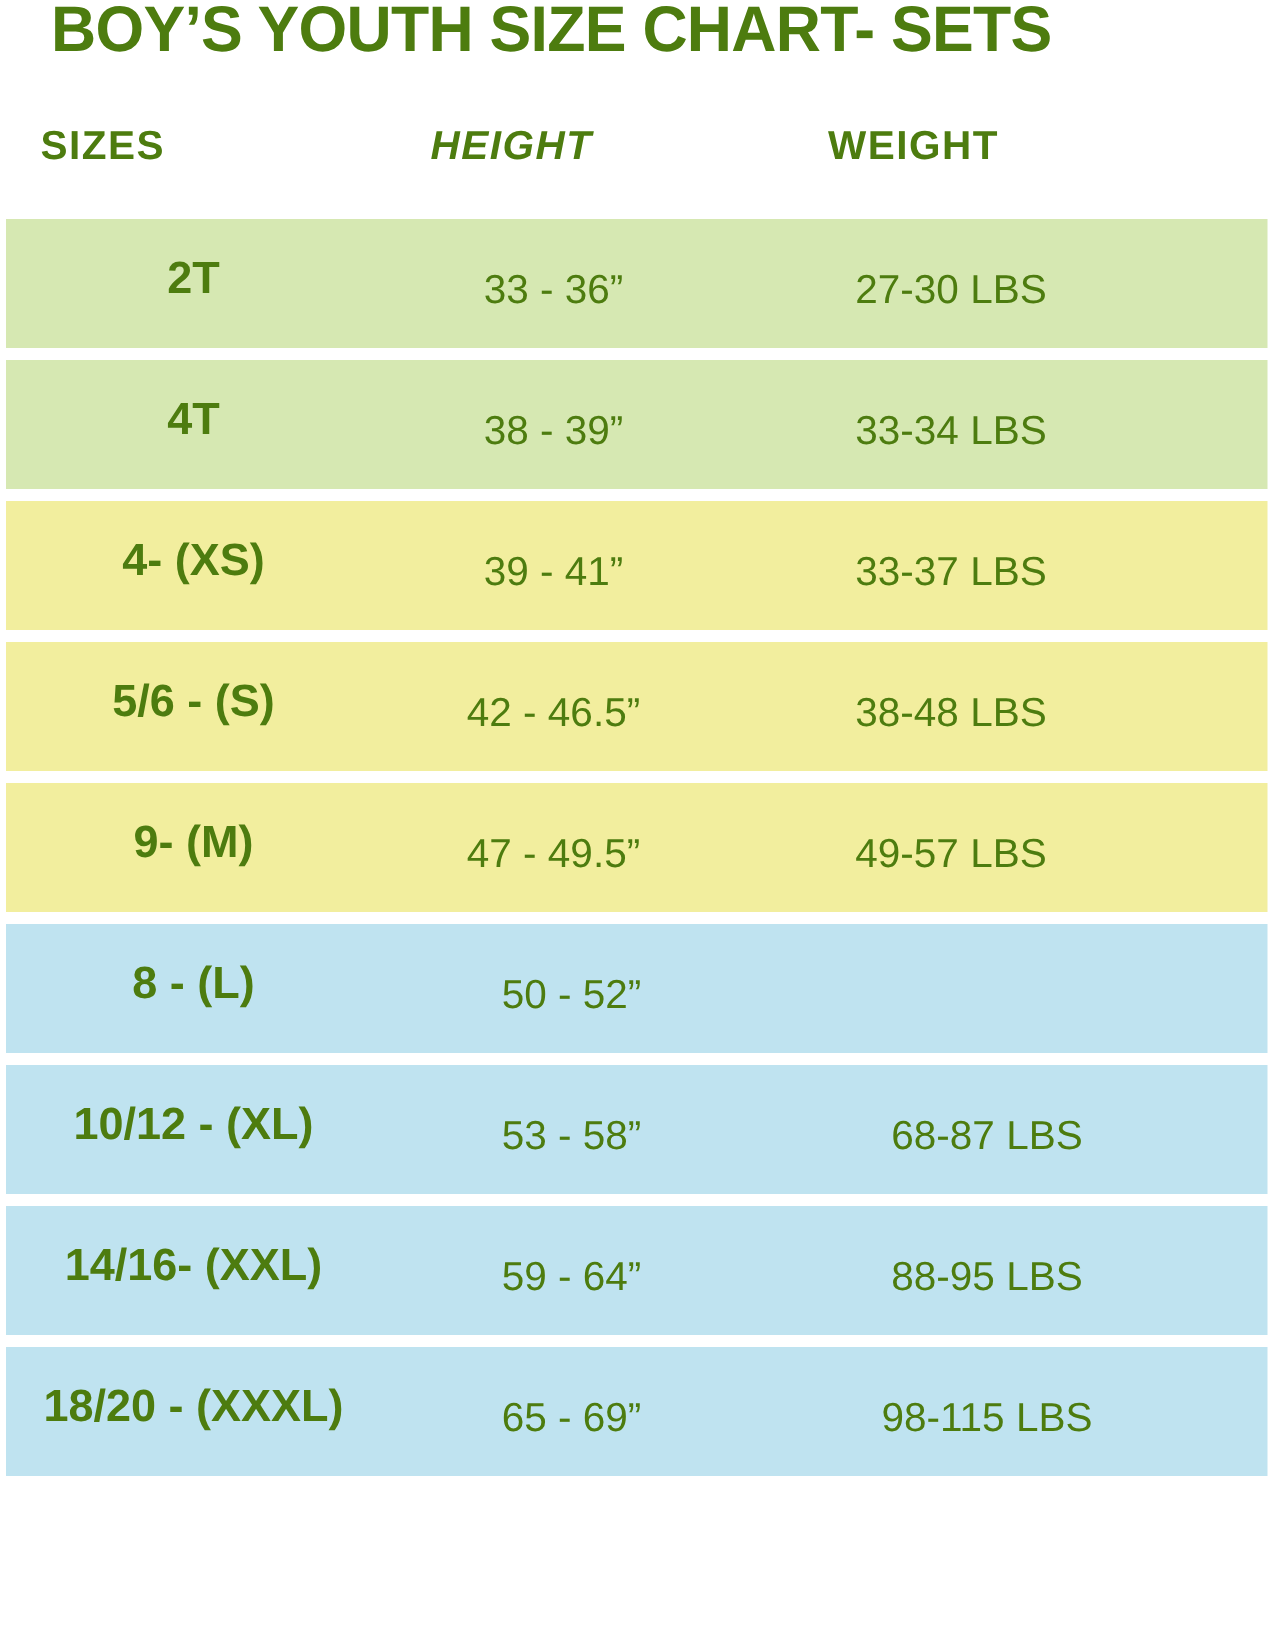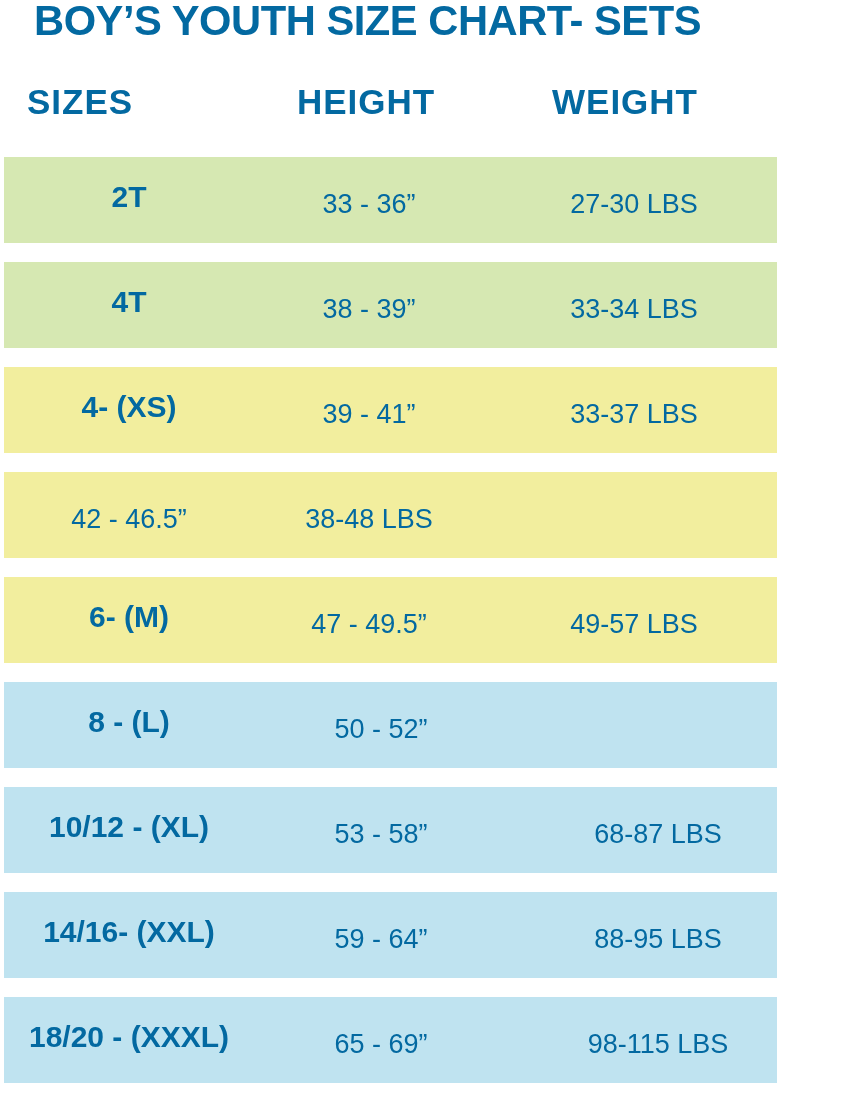--- a/index.html
+++ b/index.html
@@ -1,62 +1,61 @@
 <!DOCTYPE html>
 <html style="--row-green: #d6e8b2; --row-yellow: #f2ee9e; --row-blue: #bfe3f0; --bg: #ffffff;"><head>
 <meta charset="utf-8">
 <style>
   * { margin: 0; padding: 0; box-sizing: border-box; }
   html, body { background: #ffffff; }
   .page {
     position: relative;
-    width: 777px;
+    width: 853px;
     height: 1095px;
     background: var(--bg, #ffffff);
     font-family: "Liberation Sans", sans-serif;
-    color: #0369a1;
+    color: #4d7c0f;
     overflow: hidden;
   }
   .title {
     position: absolute;
     top: -4px;
     left: 34px;
     font-size: 43px;
     font-weight: bold;
     letter-spacing: -0.5px;
     white-space: nowrap;
     transform: scaleX(0.97);
     transform-origin: left top;
   }
   .headers { position: absolute; top: 82px; left: 0; width: 100%; height: 34px; }
   .col-h {
     position: absolute;
-    font-size: 35px;
+    font-size: 27px;
     font-weight: bold;
     letter-spacing: 1px;
     white-space: nowrap;
   }
   .col-h-sizes  { left: 27px; }
-  .col-h-height { left: 297px; }
+  .col-h-height { left: 287px; font-style: italic; }
   .col-h-weight { left: 552px; }
   .rows {
     position: absolute;
     top: 146px;
     left: 4px;
     width: 841px;
     display: flex;
     flex-direction: column;
     gap: 8px;
   }
   .row {
     height: 86px;
     display: grid;
     grid-template-columns: 250px 230px 300px 1fr;
     align-items: center;
-    margin-top: 11px;
   }
   .row.green  { background: var(--row-green,  #d6e8b2); }
   .row.yellow { background: var(--row-yellow, #f2ee9e); }
   .row.blue   { background: var(--row-blue,   #bfe3f0); gap: 12px; }
   .cell { text-align: center; white-space: nowrap; }
   .cell.size {
     font-size: 30px;
     font-weight: bold;
     transform: translateY(-3px);
   }
@@ -95,26 +94,27 @@
       <span class="cell weight">33-34 LBS</span>
     </div>
 
     <div class="row yellow">
       <span class="cell size">4- (XS)</span>
       <span class="cell height">39 - 41”</span>
       <span class="cell weight">33-37 LBS</span>
     </div>
 
     <div class="row yellow">
+      <span class="cell size">5/6 - (S)</span>
       <span class="cell height">42 - 46.5”</span>
       <span class="cell weight">38-48 LBS</span>
     </div>
 
     <div class="row yellow">
-      <span class="cell size">6- (M)</span>
+      <span class="cell size">9- (M)</span>
       <span class="cell height">47 - 49.5”</span>
       <span class="cell weight">49-57 LBS</span>
     </div>
 
     <div class="row blue">
       <span class="cell size">8 - (L)</span>
       <span class="cell height">50 - 52”</span>
     </div>
 
     <div class="row blue">

